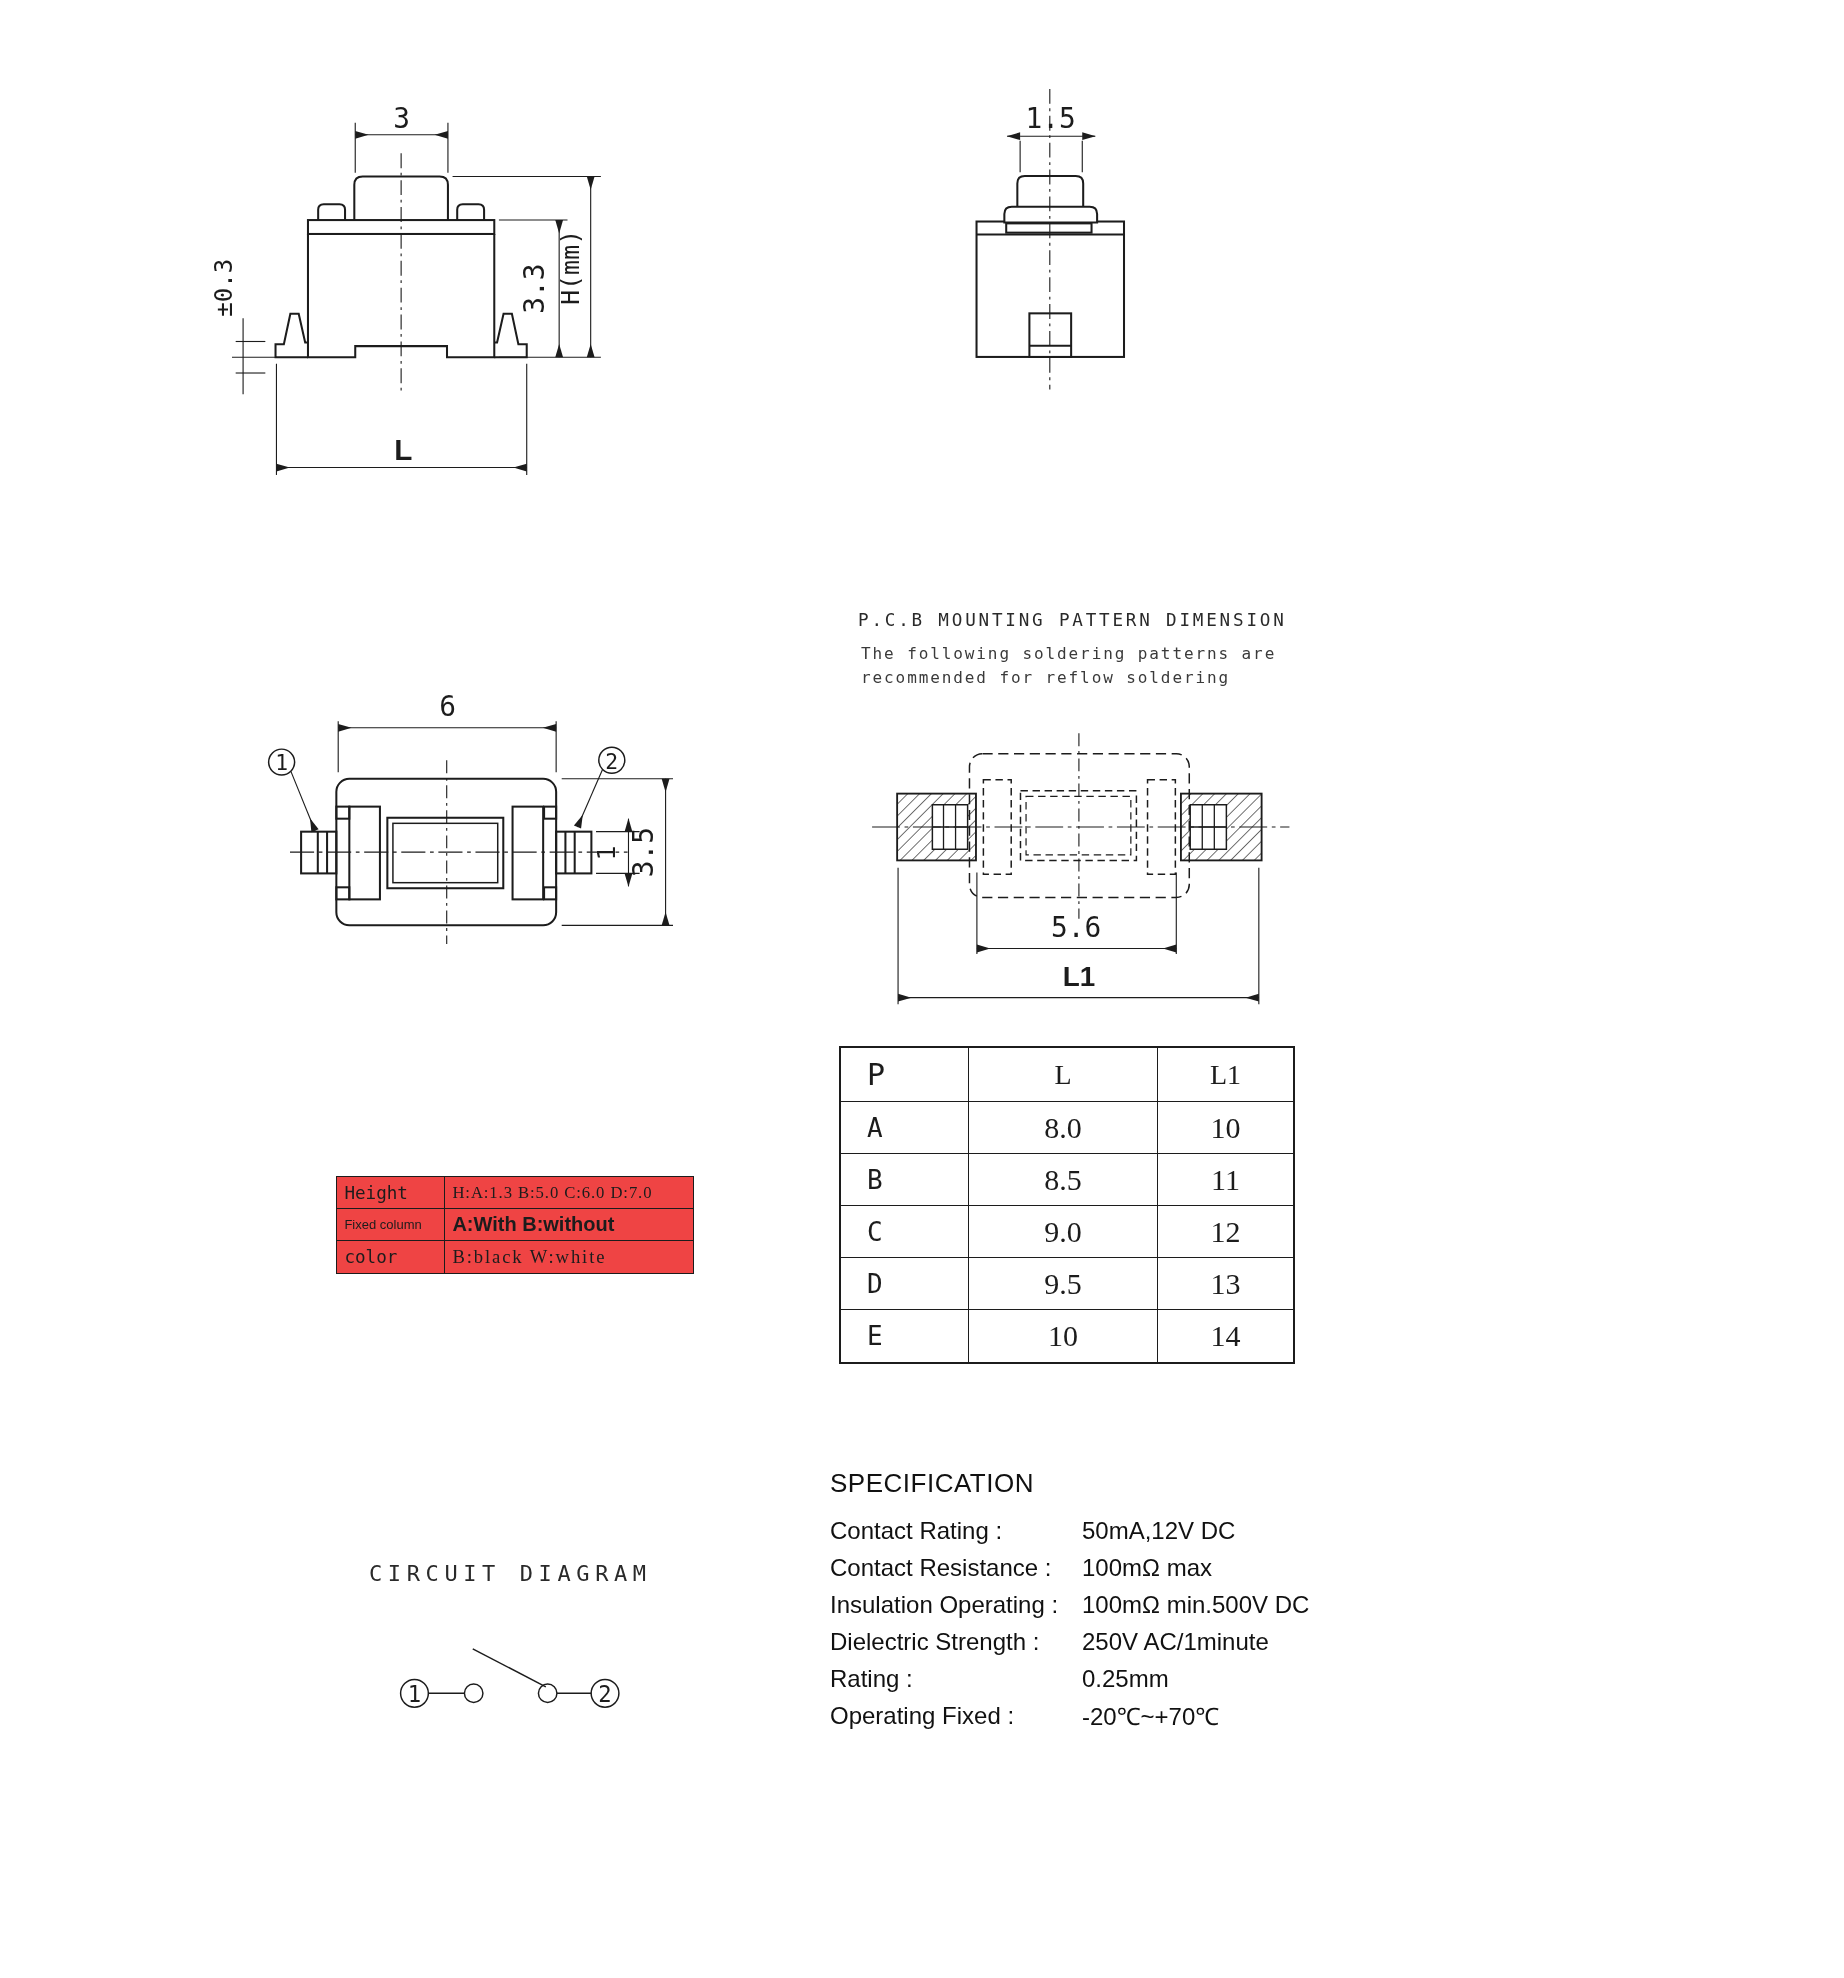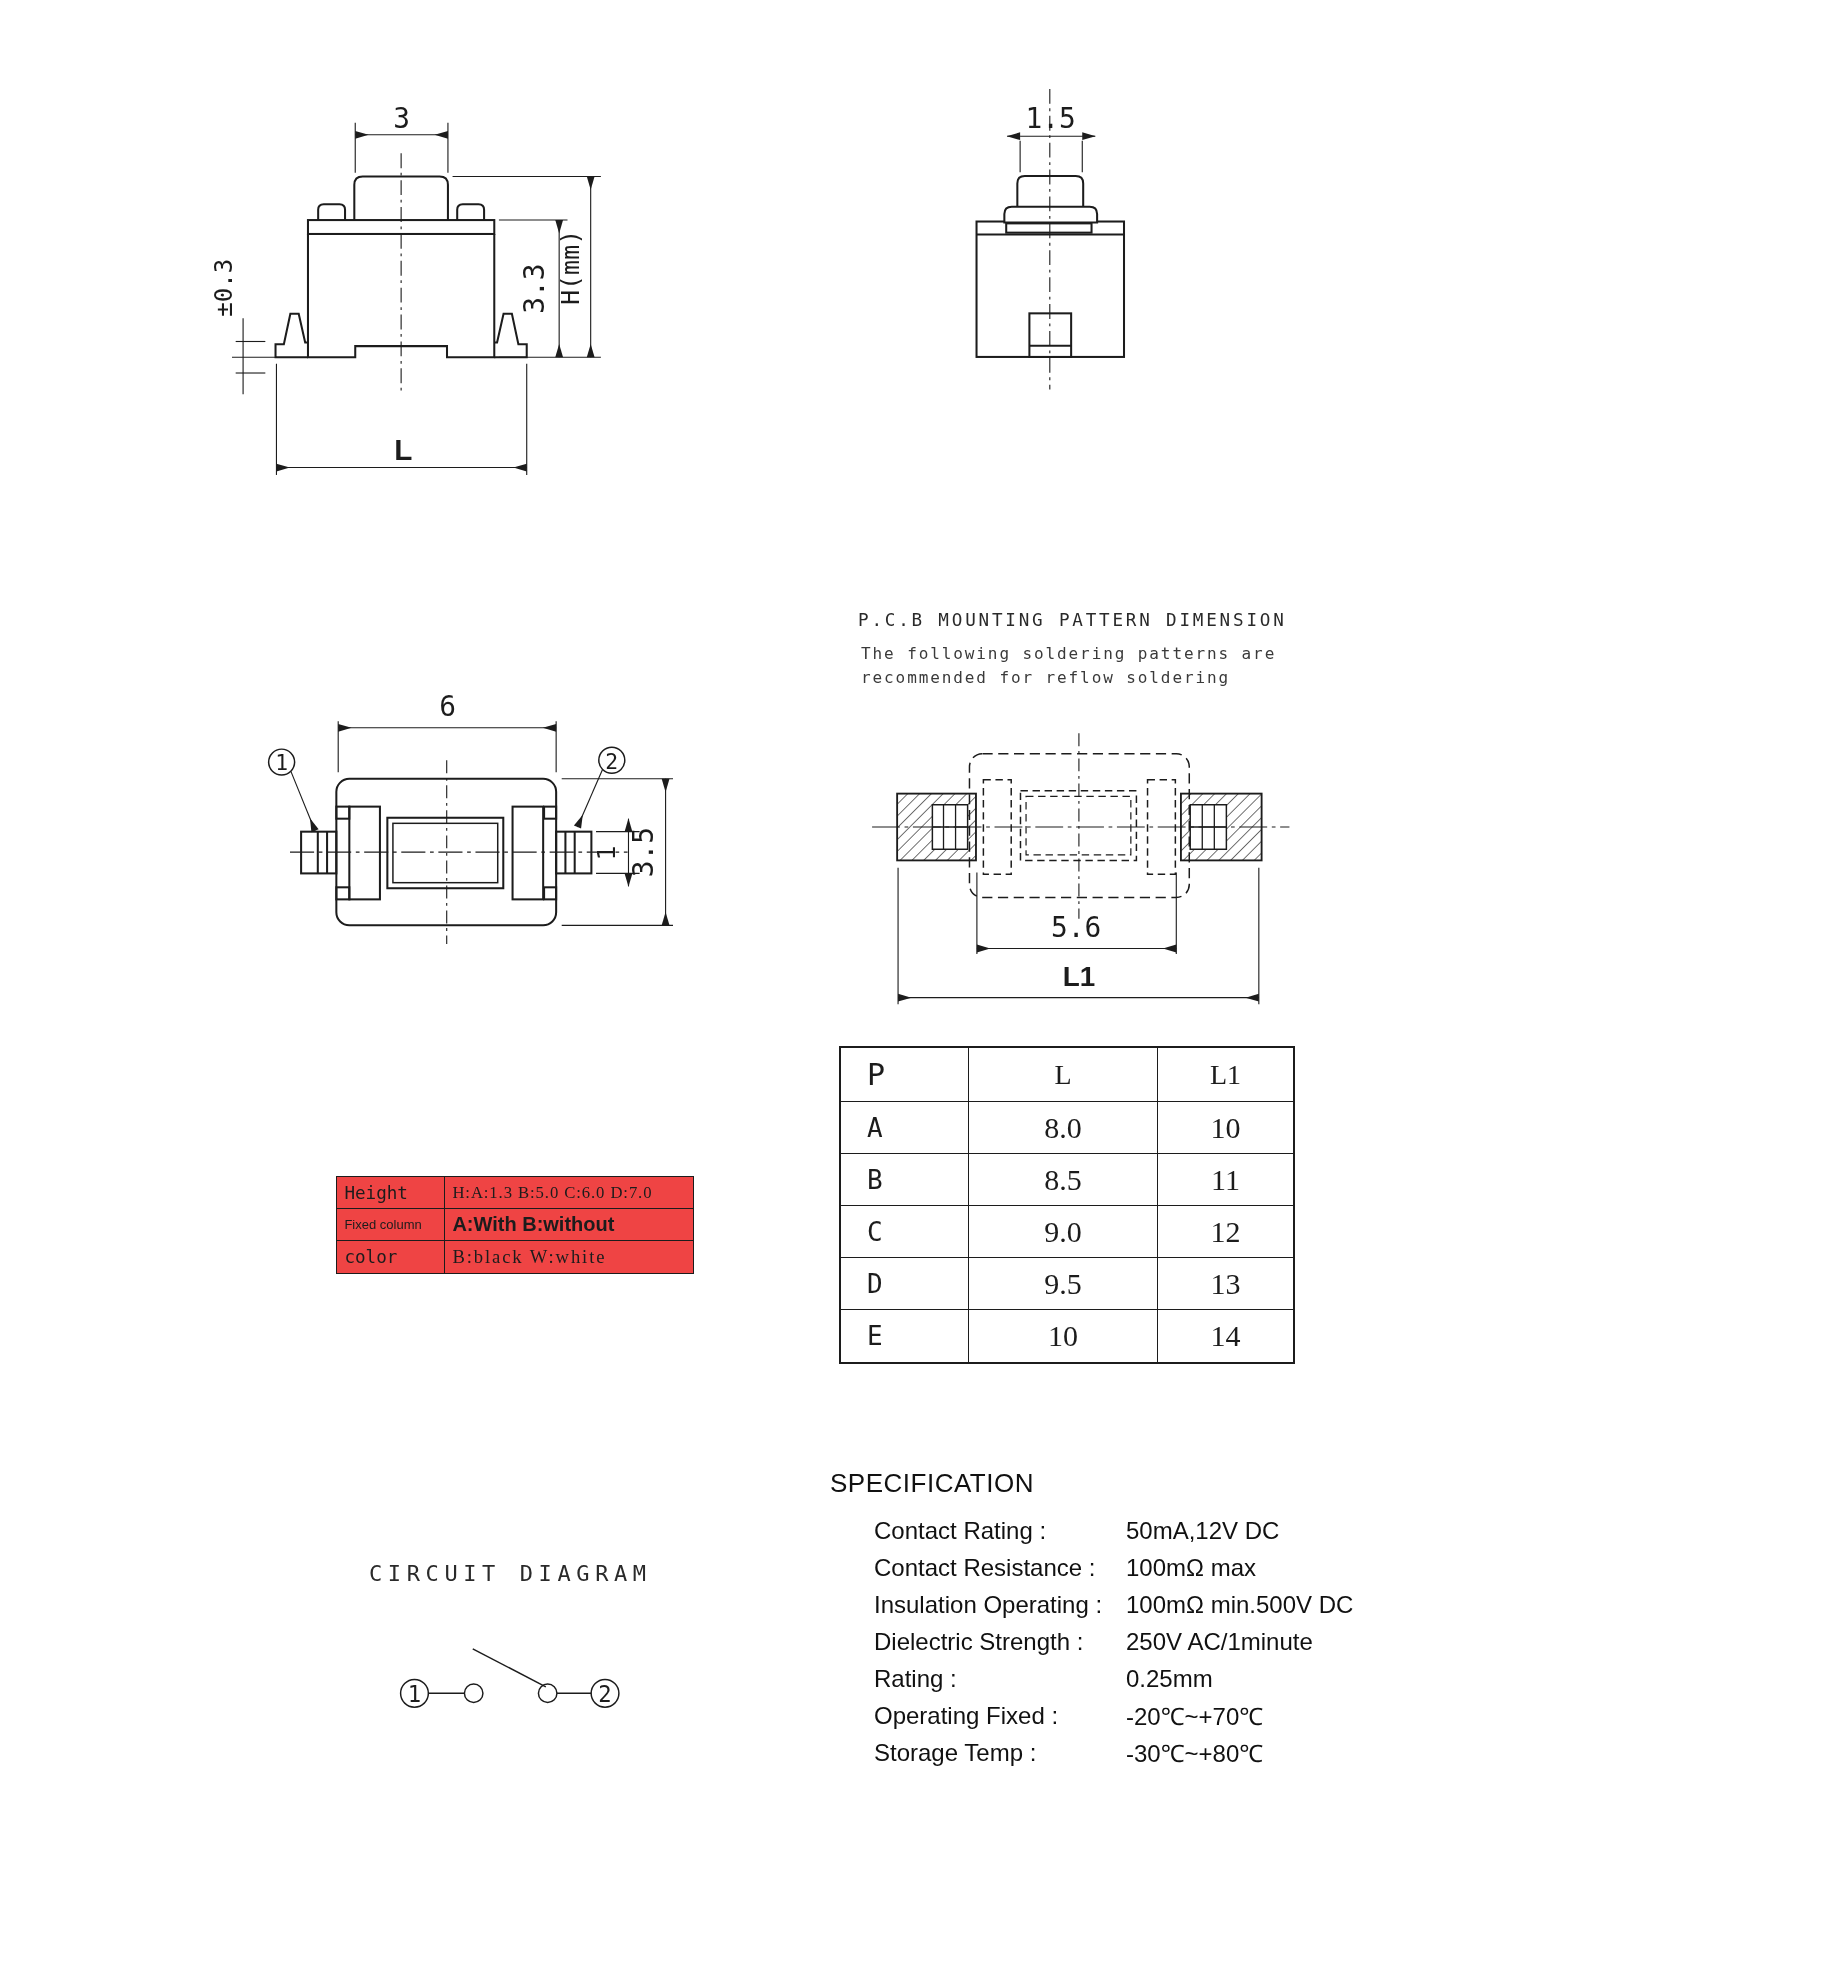--- a/index.html
+++ b/index.html
@@ -42,21 +42,21 @@
   .opt-v3{font-size:18.6px;font-family:"Liberation Serif",serif;letter-spacing:1.9px;}
 
   
   .circuit-title{font-size:22px;letter-spacing:5.6px;white-space:nowrap;color:#2a2a2a;}
 
   
   .spec-title{font-family:Liberation Sans, sans-serif;font-size:26px;letter-spacing:0.5px;color:#111;}
   .spec-rows{margin-top:13px;}
   .spec-row{display:flex;height:37px;align-items:center;font-family:"Liberation Sans",sans-serif;
             font-size:24px;color:#111;}
-  .spec-label{width:252px;flex:0 0 252px;white-space:nowrap;margin-left:44px;}
+  .spec-label{width:252px;flex:0 0 252px;white-space:nowrap;}
   .spec-value{white-space:nowrap;}
 </style>
 </head>
 <body>
 
 <div id="sheet">
 
   <svg class="abs" style="left:167px;top:56px;" width="649" height="482" viewBox="180 60 700 520">
     <defs>
       <marker id="fa" viewBox="0 0 14 10" refX="13" refY="5" markerWidth="14" markerHeight="10" orient="auto-start-reverse">
@@ -306,21 +306,17 @@
         <div class="spec-value">250V AC/1minute</div>
       </div>
       <div class="spec-row">
         <div class="spec-label">Rating :</div>
         <div class="spec-value">0.25mm</div>
       </div>
       <div class="spec-row">
         <div class="spec-label">Operating Fixed :</div>
         <div class="spec-value">-20℃~+70℃</div>
       </div>
-      <div class="spec-row">
-        <div class="spec-label">Storage Temp :</div>
-        <div class="spec-value">-30℃~+80℃</div>
-      </div>
     </div>
   </div>
 
 </div>
 
 
 </body></html>

